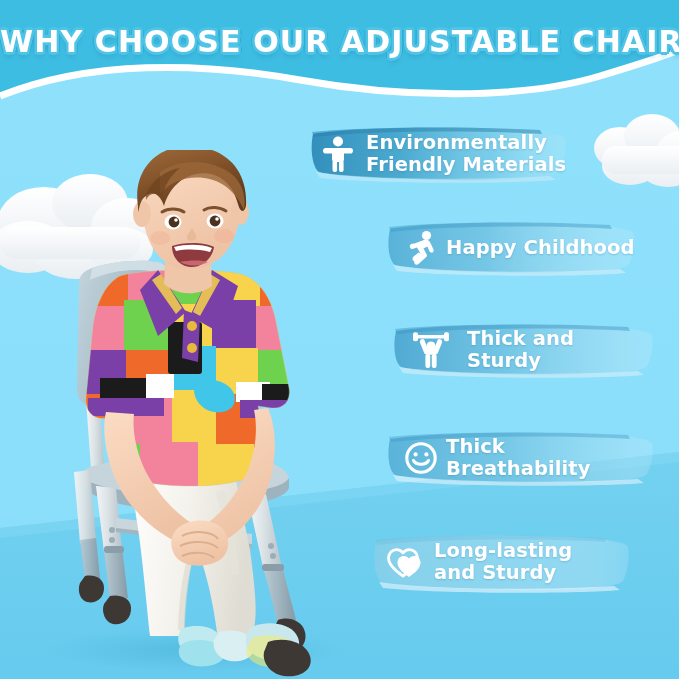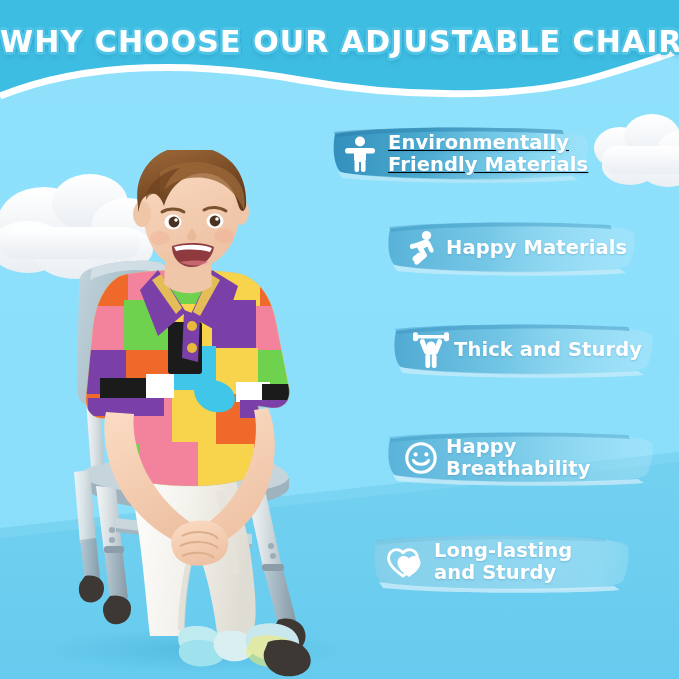--- a/index.html
+++ b/index.html
@@ -101,23 +101,23 @@
     font-family: "DejaVu Sans", sans-serif;
     font-weight: bold;
     font-size: 19.5px;
     line-height: 1.12;
     letter-spacing: .1px;
     text-shadow: 0 1px 2px rgba(45,120,160,.30);
     white-space: pre-line;
   }
 
   
-  #feat-0 { left: 332px; top: 122px; width: 258px; height: 64px; text-decoration: underline; }
+  #feat-0 { left: 310px; top: 122px; width: 258px; height: 64px; }
   #feat-1 { left: 386px; top: 218px; width: 250px; height: 60px; }
-  #feat-2 { left: 392px; top: 320px; width: 262px; height: 60px; }
+  #feat-2 { left: 392px; top: 320px; width: 262px; height: 60px; gap: 13px; }
   #feat-3 { left: 386px; top: 428px; width: 268px; height: 60px; }
   #feat-4 { left: 372px; top: 530px; width: 258px; height: 64px; }
 
   #feat-0 .feature-icon { margin-left: 12px; margin-right: 12px; }
   #feat-1 .feature-icon { margin-left: 22px; margin-right: 8px; }
   #feat-2 .feature-icon { margin-left: 20px; margin-right: 4px; }
   #feat-3 .feature-icon { margin-left: 18px; margin-right: 8px; }
   #feat-4 .feature-icon { margin-left: 14px; margin-right: 10px; }
 </style>
 </head>
@@ -463,21 +463,21 @@
       </svg>
       <svg class="feature-icon" width="30" height="36" viewBox="0 0 30 36">
         <circle cx="18.5" cy="5.5" r="4.6" fill="#FFFFFF"></circle>
         <path d="M6.5 13.5 L16 10 C19 9.2 21.5 10.5 22.5 13 L25.5 19.5
                  C26.2 21.3 25 23 23.2 22.6 C22 22.3 21.4 21.3 21 20.2 L19.4 16.5
                  L15.5 18.5 L18.5 24 C19.2 25.3 19 26.3 18 27.2 L10.5 34
                  C9.2 35.2 7.4 35 6.6 33.6 C5.9 32.4 6.2 31.2 7.3 30.2 L13.2 24.8
                  L9 17.6 L5.2 18.8 C3.6 19.3 2.2 18.4 1.9 16.9 C1.6 15.4 2.5 14.2 4 13.8 Z" fill="#FFFFFF"></path>
         <path d="M15 24.5 L9 30.5 C7.7 31.8 6 31.7 5 30.4 C4.1 29.2 4.4 27.6 5.6 26.6 L10.5 22.4 Z" fill="#FFFFFF"></path>
       </svg>
-      <div class="feature-label">Happy Materials</div>
+      <div class="feature-label">Happy Childhood</div>
     </div>
 
     <div class="feature" id="feat-2">
       <svg class="stroke" width="262" height="60" viewBox="0 0 262 60" preserveAspectRatio="none">
         <defs>
           <linearGradient id="bg2" x1="0" y1="0" x2="1" y2="0">
             <stop offset="0" stop-color="#4AA4CE" stop-opacity=".9"></stop>
             <stop offset="0.42" stop-color="#67BBDC" stop-opacity=".72"></stop>
             <stop offset="0.82" stop-color="#A6DBEF" stop-opacity=".45"></stop>
             <stop offset="1" stop-color="#D6EEF9" stop-opacity=".2"></stop>
@@ -519,21 +519,21 @@
                  C90 54 26 52 9 47 C2 42 1 24 4 11 Z" fill="url(#bg3)"></path>
         <path d="M7 47 C56 54 168 56 252 51 L258 55 C210 59 72 59 11 53 Z" fill="#E2F3FB" opacity=".6"></path>
         <path d="M3 9 C52 4 158 3 242 7 L244 11 C168 7 60 8 5 14 Z" fill="#3F98C4" opacity=".4"></path>
       </svg>
       <svg class="feature-icon" width="34" height="34" viewBox="0 0 34 34">
         <circle cx="17" cy="17" r="14.2" fill="none" stroke="#FFFFFF" stroke-width="3.1"></circle>
         <circle cx="11.6" cy="13.4" r="2.1" fill="#FFFFFF"></circle>
         <circle cx="22.4" cy="13.4" r="2.1" fill="#FFFFFF"></circle>
         <path d="M9.5 19.5 C12 24.4 22 24.4 24.5 19.5" fill="none" stroke="#FFFFFF" stroke-width="3.1" stroke-linecap="round"></path>
       </svg>
-      <div class="feature-label">Happy Breathability</div>
+      <div class="feature-label">Thick Breathability</div>
     </div>
 
     <div class="feature" id="feat-4">
       <svg class="stroke" width="258" height="64" viewBox="0 0 258 64" preserveAspectRatio="none">
         <defs>
           <linearGradient id="bg4" x1="0" y1="0" x2="1" y2="0">
             <stop offset="0" stop-color="#8ACFE8" stop-opacity=".75"></stop>
             <stop offset="0.42" stop-color="#A2DAEF" stop-opacity=".6"></stop>
             <stop offset="0.85" stop-color="#C8E9F7" stop-opacity=".38"></stop>
             <stop offset="1" stop-color="#E6F5FC" stop-opacity=".18"></stop>

